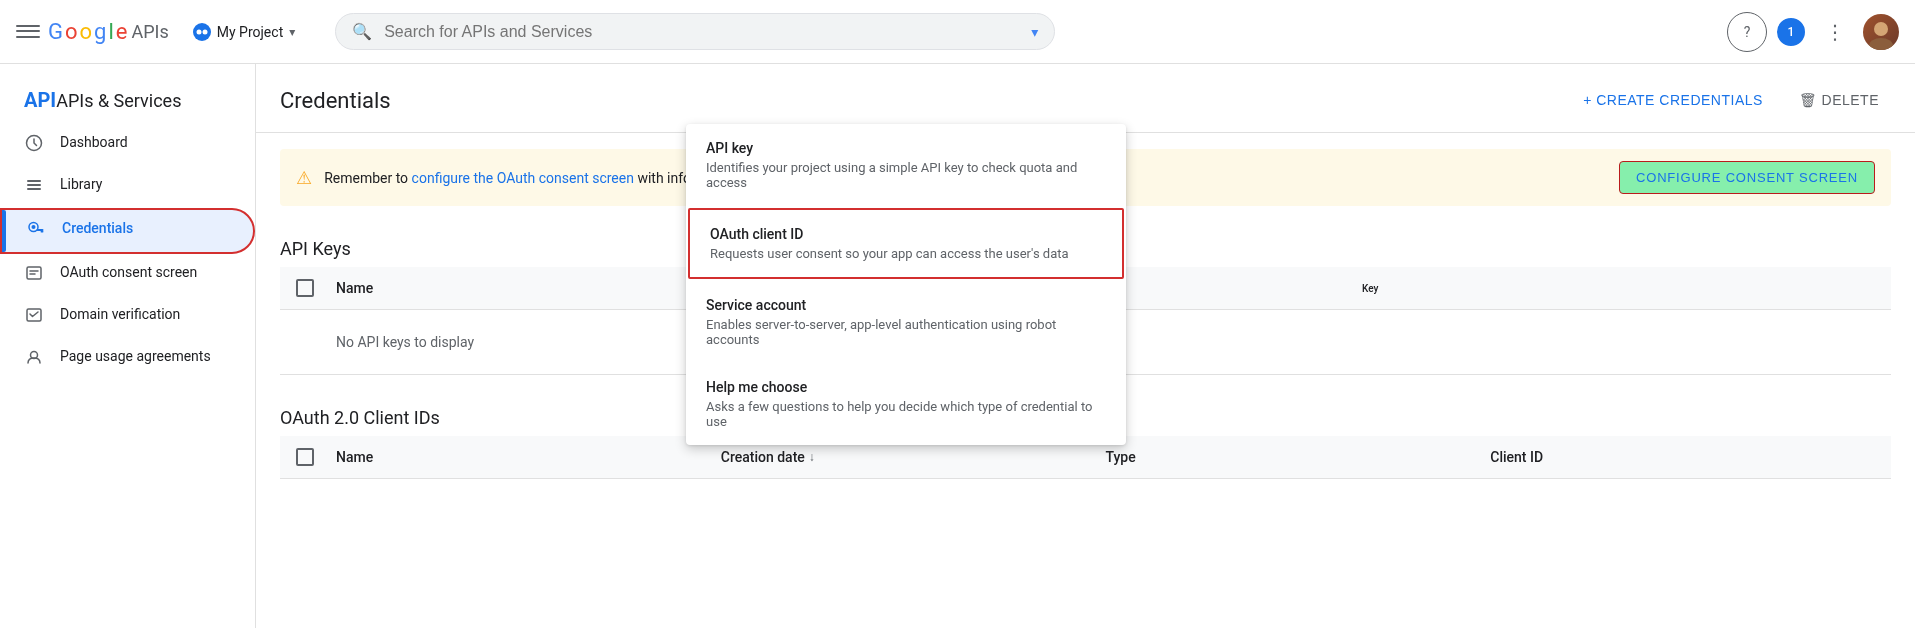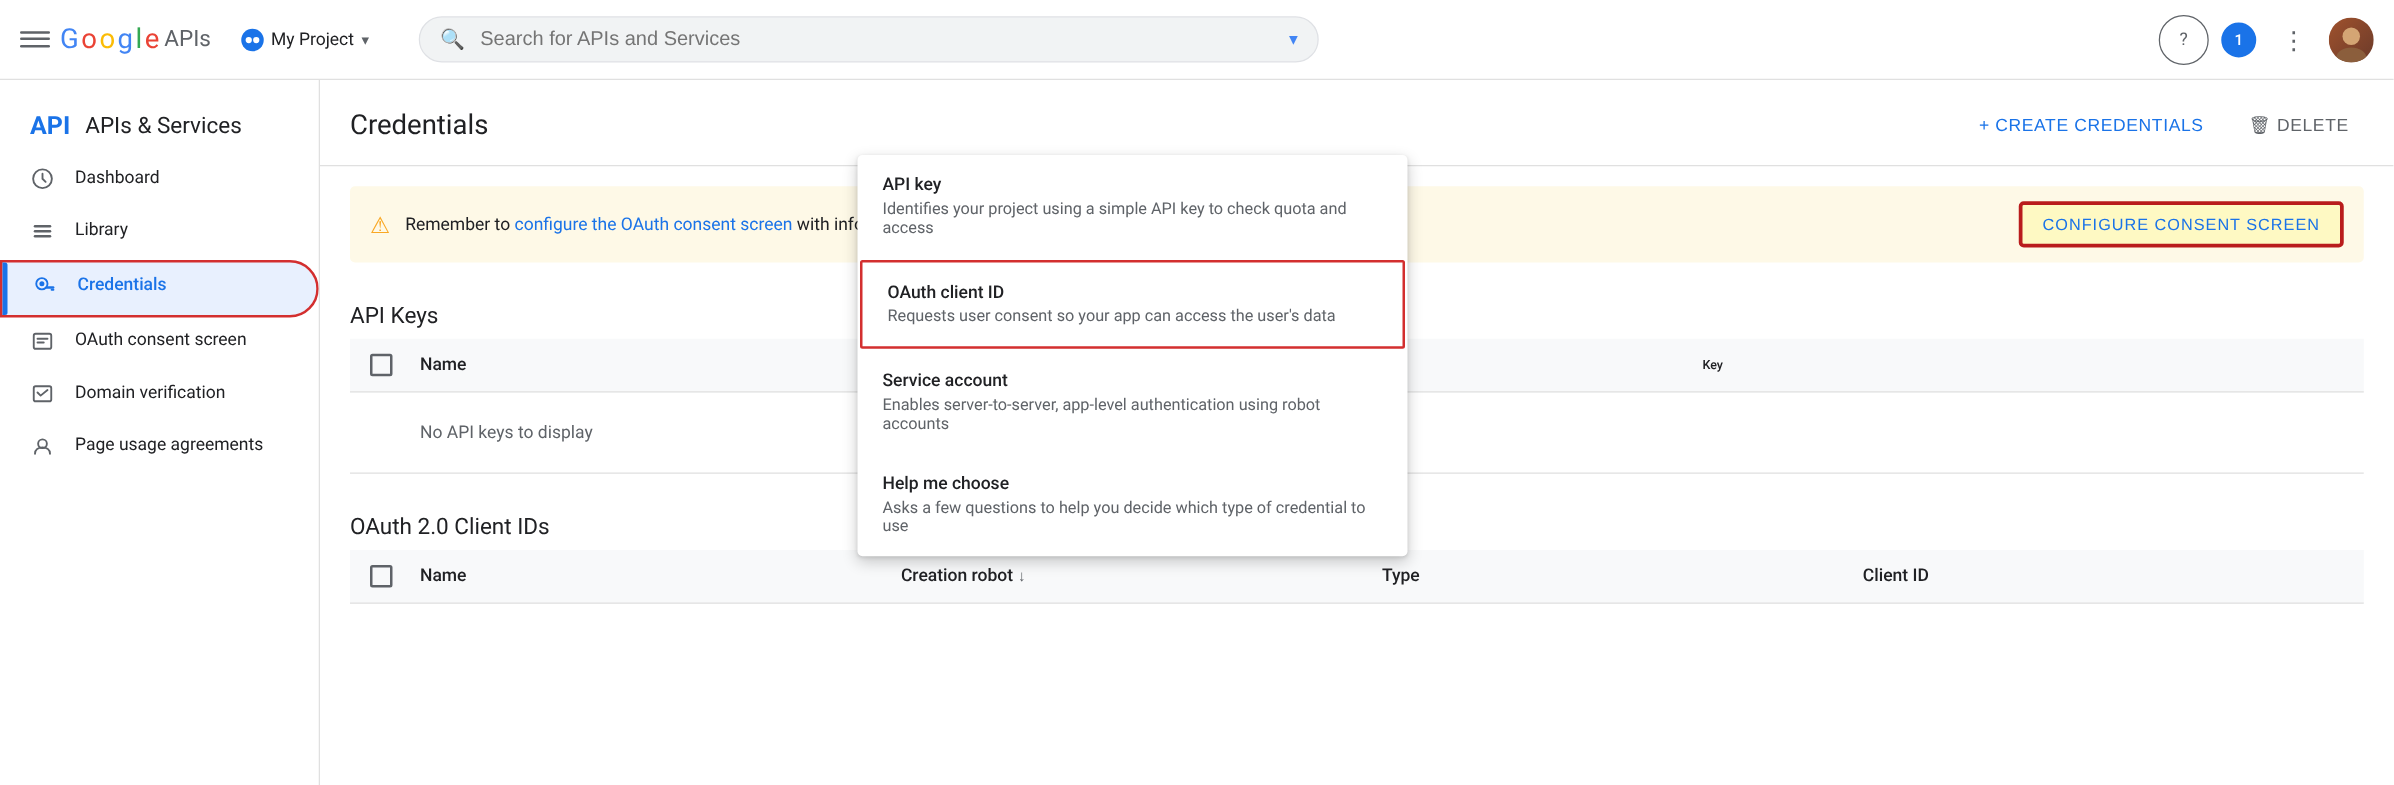--- a/index.html
+++ b/index.html
@@ -89,21 +89,21 @@
     .main-layout { display: flex; height: calc(100vh - 64px); }
 
     
     .sidebar {
       width: 256px; min-width: 256px;
       padding: 8px 0;
       border-right: 1px solid #e0e0e0;
       overflow-y: auto;
     }
     .sidebar-header {
-      display: flex; align-items: center; gap: 12px;
+      display: flex; align-items: center; gap: 0;
       padding: 16px 24px 12px;
     }
     .sidebar-header-icon { color: #1a73e8; font-size: 20px; font-weight: bold; }
     .sidebar-header-text { font-size: 18px; color: #202124; font-weight: 400; }
     .sidebar-item {
       display: flex; align-items: flex-start; gap: 16px;
       padding: 10px 24px; cursor: pointer; position: relative;
       color: #202124;
     }
     .sidebar-item.active {
@@ -174,22 +174,22 @@
     .col-client-id { flex: 2; font-size: 14px; font-weight: 500; color: #202124; }
     .empty-text { color: #5f6368; font-size: 14px; padding: 12px 0; }
 
     .checkbox {
       width: 18px; height: 18px; border: 2px solid #5f6368; border-radius: 2px;
       cursor: pointer;
     }
 
     
     .btn-configure-consent {
-      border: 3px solid #b91c1c; color: #1a73e8;
-      background: #fef9c3; padding: 8px 16px;
+      border: 1px solid #b91c1c; color: #1a73e8;
+      background: #86efac; padding: 8px 16px;
       font-size: 13px; font-weight: 500; letter-spacing: 0.8px;
       border-radius: 4px; cursor: pointer;
       text-transform: uppercase;
     }
 
     
     .dropdown-menu {
       position: absolute;
       top: 60px; left: 430px;
       width: 440px;
@@ -399,21 +399,21 @@
 
       <div style="margin-top: 16px;">
         <div class="section-title">OAuth 2.0 Client IDs</div>
         <div class="table-container">
           <div class="table-header">
             <div class="col-checkbox">
               <div class="checkbox"></div>
             </div>
             <div class="col-name">Name</div>
             <div class="col-creation">
-              <span>Creation robot</span>
+              <span>Creation date</span>
               <span class="sort-arrow">↓</span>
             </div>
             <div class="col-type">Type</div>
             <div class="col-client-id">Client ID</div>
           </div>
         </div>
       </div>
 
     </div>
   </div>

